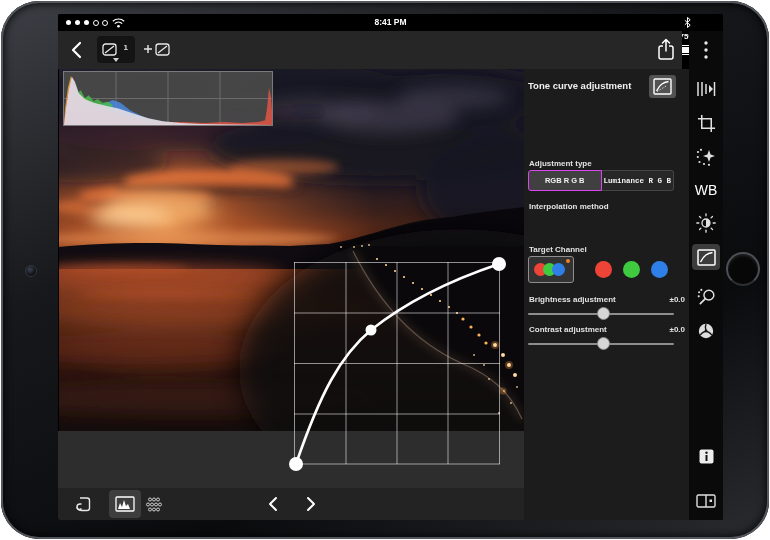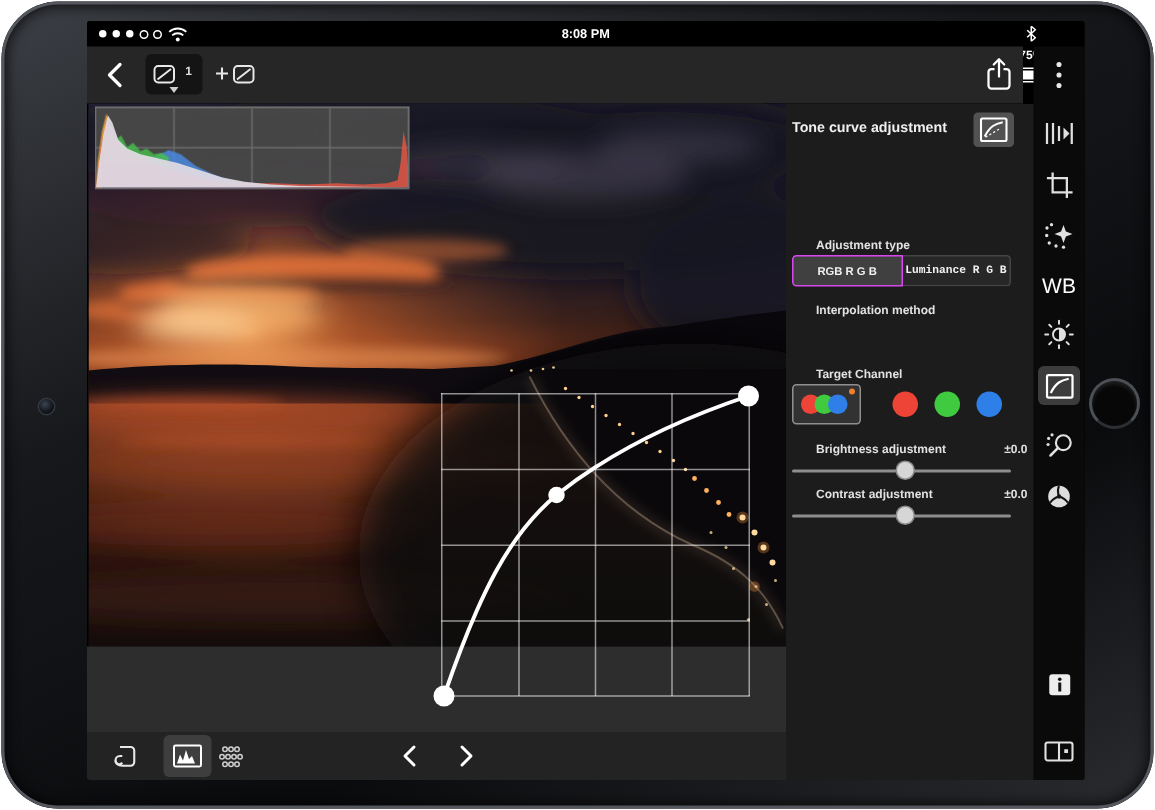--- a/index.html
+++ b/index.html
@@ -52,21 +52,21 @@
 
   
   .curveov{position:absolute;left:236px;top:248px;width:206px;height:203px;pointer-events:auto;}
   .curveov svg{overflow:visible;}
 
   
   .panel{position:absolute;left:466px;top:55px;width:165px;height:451px;background:#1c1c1c;color:#e8e8e8;}
   .p-title{position:absolute;left:4px;top:11px;font-size:9.5px;font-weight:600;color:#f0f0f0;}
   .p-curvebtn{position:absolute;left:125px;top:6px;width:27px;height:23px;background:#525252;border-radius:3px;
               display:flex;align-items:center;justify-content:center;}
-  .p-label{position:absolute;left:20px;font-size:8px;font-weight:600;color:#e2e2e2;}
+  .p-label{position:absolute;left:5px;font-size:8px;font-weight:600;color:#e2e2e2;}
   .seg{position:absolute;left:4px;width:146px;height:21px;display:flex;}
   .seg .opt{flex:1;display:flex;align-items:center;justify-content:center;font-size:7.5px;font-weight:600;
             color:#f2f2f2;background:#272727;border:1px solid #454545;box-sizing:border-box;}
   .seg .opt:first-child{border-radius:3px 0 0 3px;}
   .seg .opt:last-child{border-radius:0 3px 3px 0;border-left:none;font-family:Liberation Mono, monospace;}
   .seg .opt.selected{background:#404040;border:1px solid #d946ef;}
   .chanbtn{position:absolute;left:4px;top:0;width:46px;height:27px;background:#323232;border:1px solid #8f8f8f;
            border-radius:3px;box-sizing:border-box;}
   .cc{position:absolute;border-radius:50%;}
   .chan-single{position:absolute;top:5px;width:17px;height:17px;border-radius:50%;}
@@ -98,21 +98,21 @@
       <span class="sig f" style="left:8px"></span>
       <span class="sig f" style="left:17px"></span>
       <span class="sig f" style="left:26px"></span>
       <span class="sig e" style="left:35px"></span>
       <span class="sig e" style="left:44px"></span>
       <svg style="position:absolute;left:54px;top:4px" width="13" height="10" viewBox="0 0 13 10">
         <path d="M0.8 3.2 A8.5 8.5 0 0 1 12.2 3.2" fill="none" stroke="#fff" stroke-width="1.2"></path>
         <path d="M2.8 5.6 A5.5 5.5 0 0 1 10.2 5.6" fill="none" stroke="#fff" stroke-width="1.2"></path>
         <circle cx="6.5" cy="8.3" r="1.3" fill="#fff"></circle>
       </svg>
-      <div class="sb-time">8:08 PM</div>
+      <div class="sb-time">8:41 PM</div>
       <div class="sb-right">
         <svg width="7" height="11" viewBox="0 0 7 11">
           <path d="M3.5 0.5 V10.5 M3.5 0.5 L6.2 2.8 L0.8 7.8 M3.5 10.5 L6.2 8.2 L0.8 3.2" fill="none" stroke="#fff" stroke-width="1"></path>
         </svg>
         <span class="sb-pct">75%</span>
         <span class="batt">
               <span class="lvl"></span>
               <span class="nub"></span>
             </span>
       </div>

